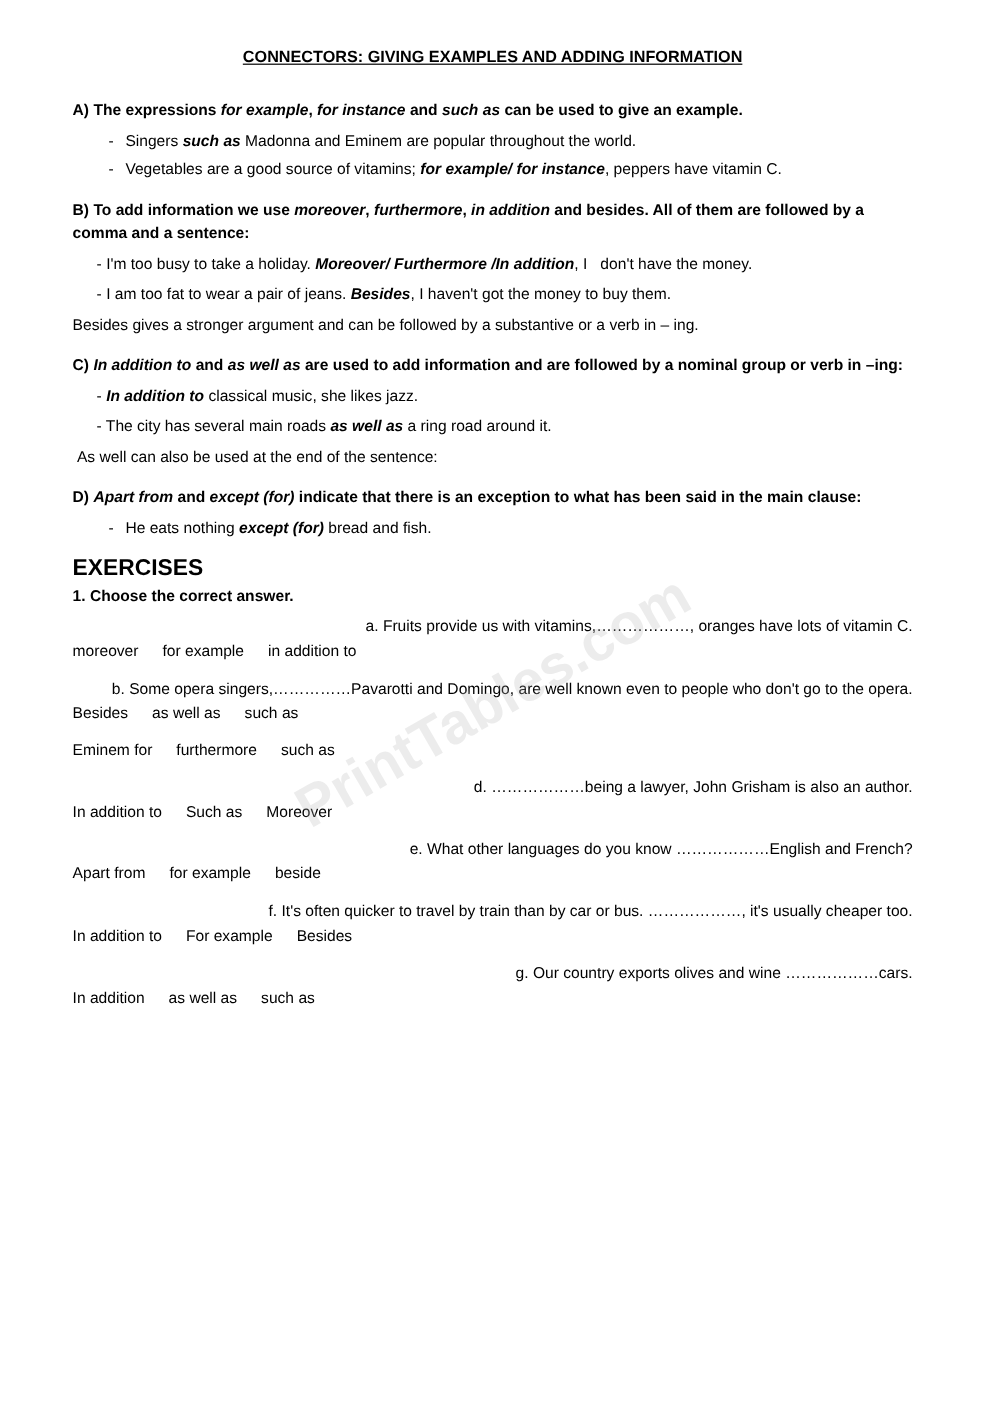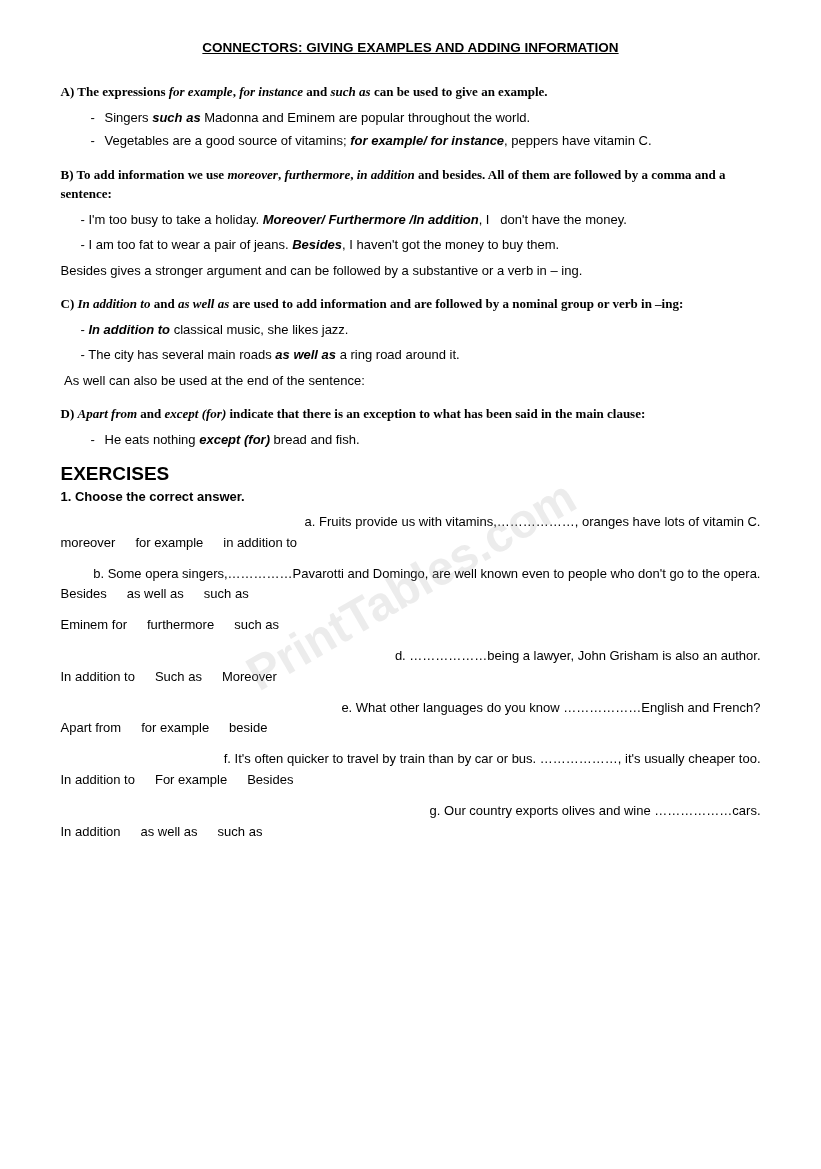--- a/index.html
+++ b/index.html
@@ -24,21 +24,20 @@
       margin-bottom: 27px;
       text-align: center;
     }
     .section {
       margin-bottom: 14px;
     }
     .section-header {
       font-weight: bold;
       margin-bottom: 6px;
       line-height: 1.5;
-      font-family: Liberation Serif, serif;
     }
     .section-header i, i {
       font-style: italic;
     }
     .bullet-list {
       list-style: none;
       padding-left: 30px;
       margin-bottom: 8px;
     }
     .bullet-list li {

